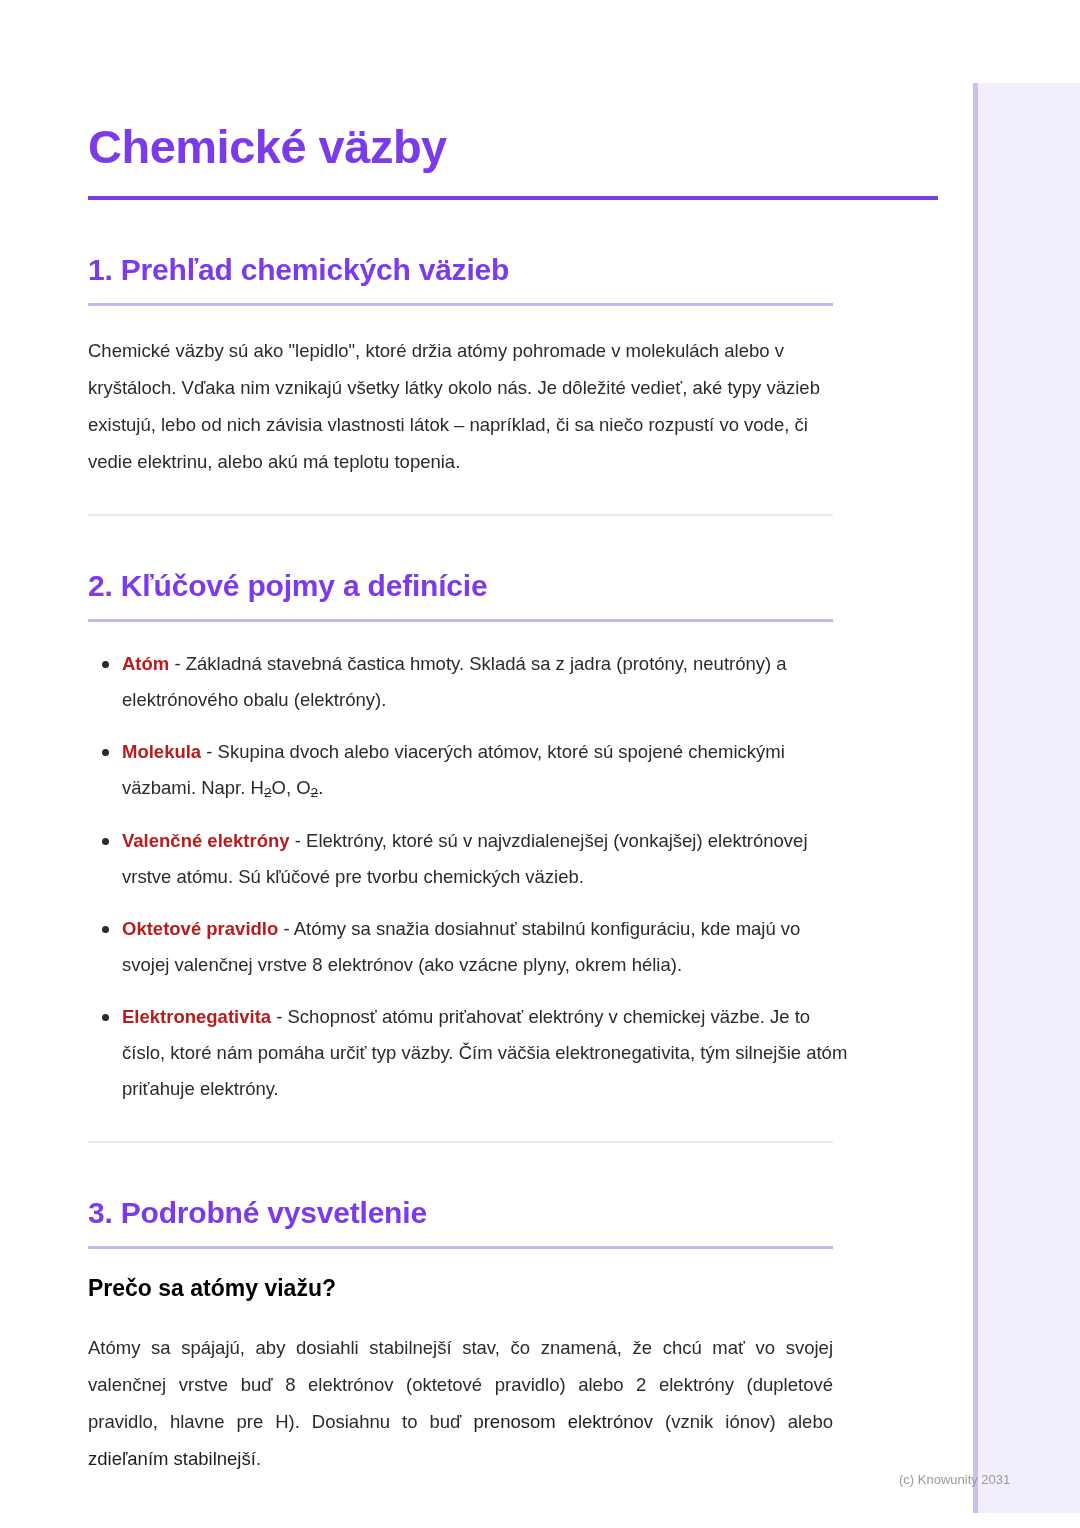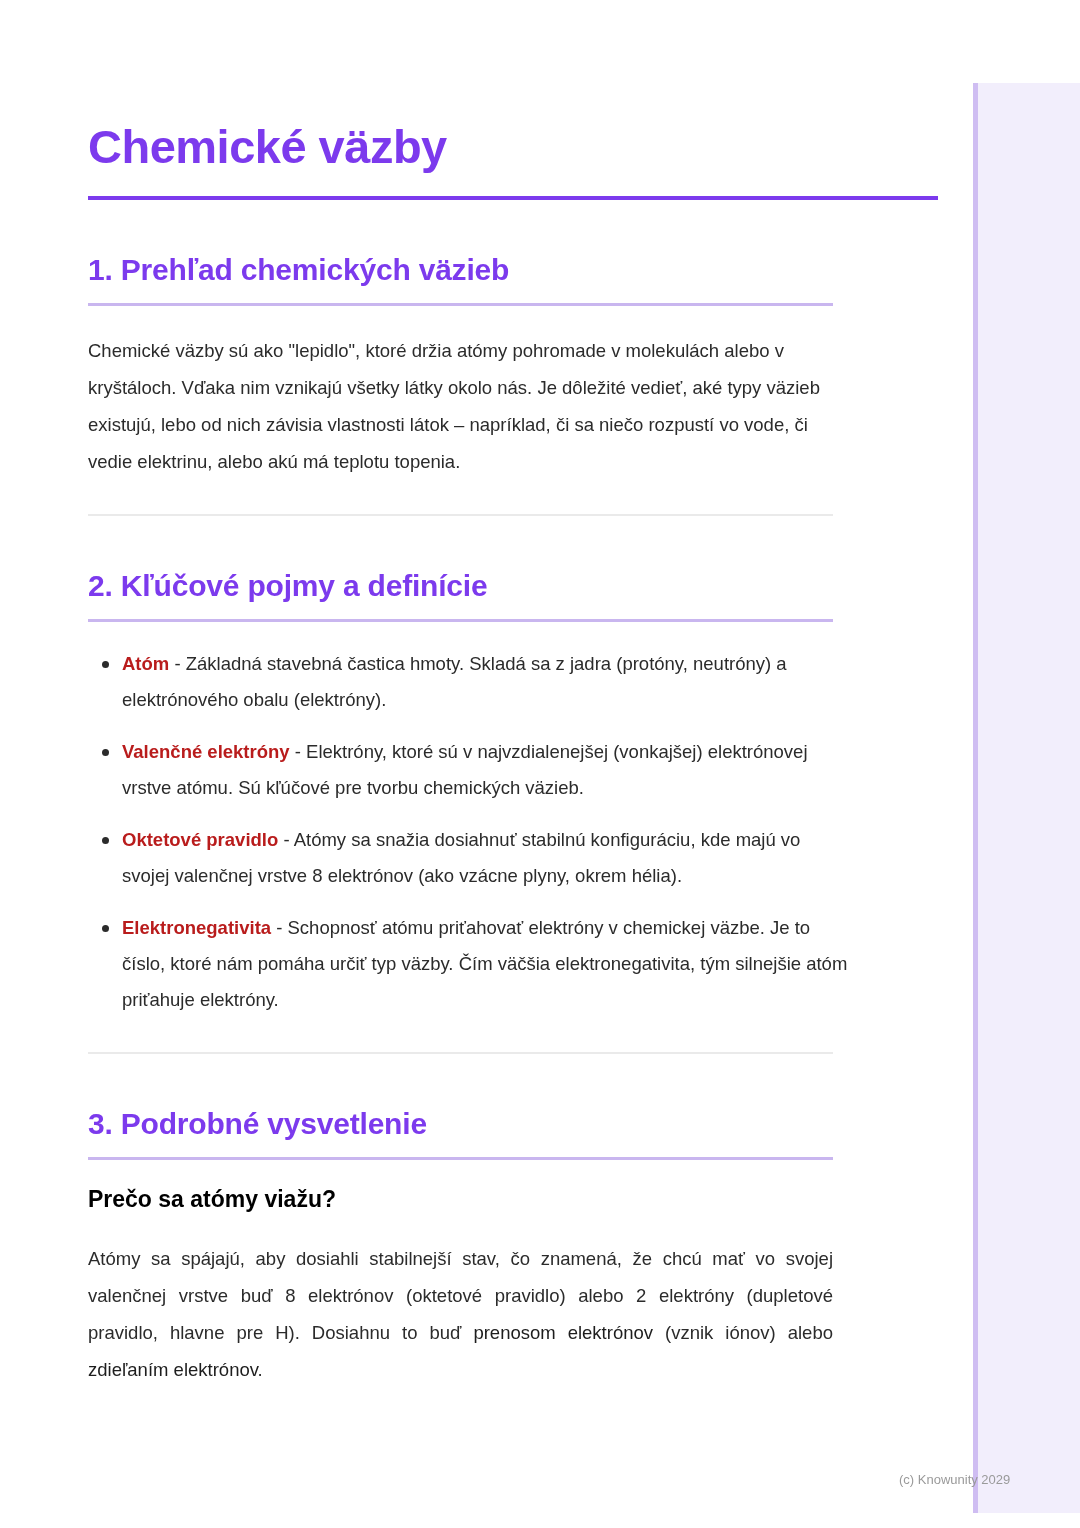--- a/index.html
+++ b/index.html
@@ -182,20 +182,23 @@
     <div class="section">
       <h2 class="section-title">2. Kľúčové pojmy a definície</h2>
       <div class="section-rule"></div>
 
       <ul class="term-list">
 
         <li>
           <span class="term">Atóm</span><span> - Základná stavebná častica hmoty. Skladá sa z jadra (protóny, neutróny) a elektrónového obalu (elektróny).</span>
         </li>
 
+        <li>
+          <span class="term">Molekula</span><span> - Skupina dvoch alebo viacerých atómov, ktoré sú spojené chemickými väzbami. Napr. H</span><span class="sub">2</span><span>O, O</span><span class="sub">2</span><span>.</span>
+        </li>
 
         <li>
           <span class="term">Valenčné elektróny</span><span> - Elektróny, ktoré sú v najvzdialenejšej (vonkajšej) elektrónovej vrstve atómu. Sú kľúčové pre tvorbu chemických väzieb.</span>
         </li>
 
         <li>
           <span class="term">Oktetové pravidlo</span><span> - Atómy sa snažia dosiahnuť stabilnú konfiguráciu, kde majú vo svojej valenčnej vrstve 8 elektrónov (ako vzácne plyny, okrem hélia).</span>
         </li>
 
 
@@ -209,20 +212,20 @@
     <div class="soft-divider"></div>
 
     <div class="section">
       <h2 class="section-title">3. Podrobné vysvetlenie</h2>
       <div class="section-rule"></div>
 
       <div style="height:26px"></div>
 
       <h3 class="sub-title">Prečo sa atómy viažu?</h3>
 
-      <p class="body-text justify"><span>Atómy sa spájajú, aby dosiahli stabilnejší stav, čo znamená, že chcú mať vo svojej valenčnej vrstve buď 8 elektrónov (oktetové pravidlo) alebo 2 elektróny (dupletové pravidlo, hlavne pre H). Dosiahnu to buď </span><b>prenosom elektrónov</b><span> (vznik iónov) alebo </span><b>zdieľaním elektrónov</b><span>.</span></p>
+      <p class="body-text justify"><span>Atómy sa spájajú, aby dosiahli stabilnejší stav, čo znamená, že chcú mať vo svojej valenčnej vrstve buď 8 elektrónov (oktetové pravidlo) alebo 2 elektróny (dupletové pravidlo, hlavne pre H). Dosiahnu to buď </span><b>prenosom elektrónov</b><span> (vznik iónov) alebo </span><b>zdieľaním stabilnejší</b><span>.</span></p>
     </div>
 
   </div>
 
-  <div class="watermark">(c) Knowunity 2029</div>
+  <div class="watermark">(c) Knowunity 2031</div>
 
 </div>
 
 </body></html>

